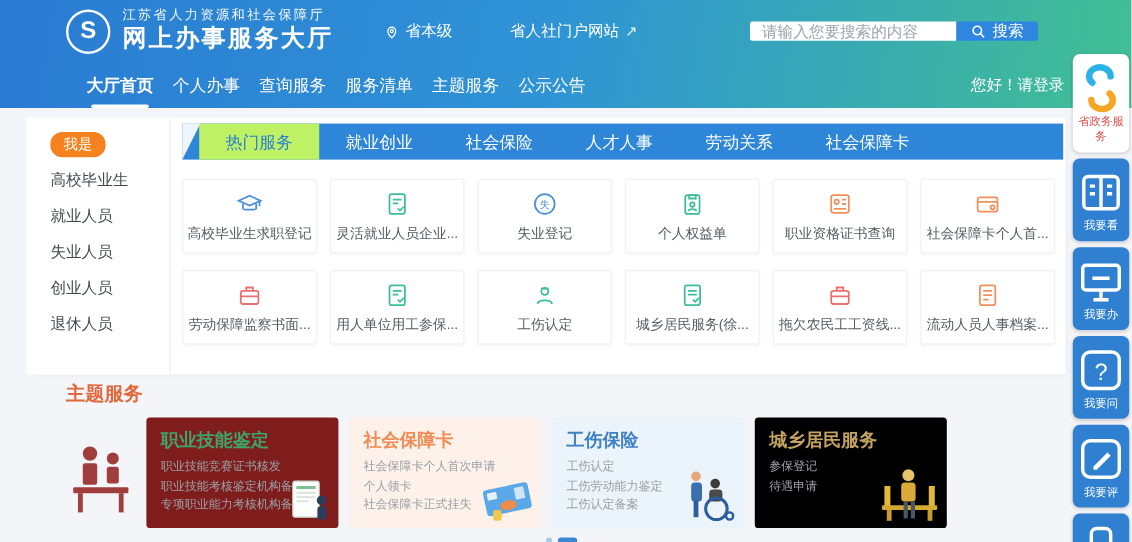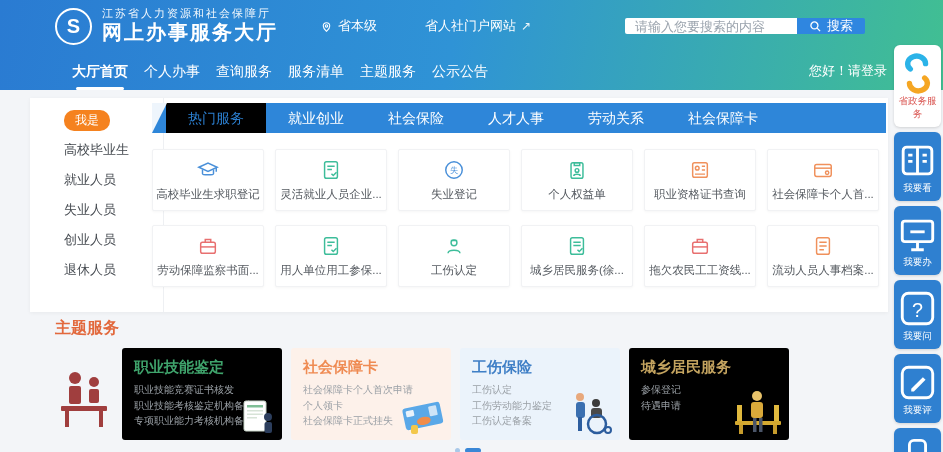--- a/index.html
+++ b/index.html
@@ -49,36 +49,36 @@
   .login { margin-left:auto; margin-right:56px; line-height:38px; font-size:13px; cursor:pointer; white-space:nowrap; }
 
   
   .page { position:absolute; top:90px; left:0; width:943px; height:362px; background:#f3f5f8; }
   .panel {
     position:absolute; left:30px; top:8px; width:858px; height:214px;
     background:#fff; box-shadow:0 1px 4px rgba(0,0,0,.05);
   }
 
   
-  .sidebar { position:absolute; left:44px; top:8px; width:120px; height:214px; border-right:1px solid #eef0f3; padding:12px 12px 0 20px; background:#fff; }
+  .sidebar { position:absolute; left:22px; top:8px; width:120px; height:214px; border-right:1px solid #eef0f3; padding:12px 12px 0 20px; background:#fff; }
   .iam-badge {
     display:inline-block; background:#f5821f; color:#fff; font-size:12px;
     border-radius:10px; padding:2px 11px; margin-bottom:4px;
   }
   .side-item { font-size:13px; color:#454a50; padding:6px 0; cursor:pointer; }
 
   
   .content { position:absolute; left:152px; top:13px; width:734px; }
   .tabbar { height:30px; background:#2e86d9; display:flex; position:relative; }
   .tab-notch {
     position:absolute; left:0; top:0; width:0; height:0;
     border-top:30px solid rgba(255,255,255,.92); border-right:15px solid transparent;
   }
   .tab { padding:0 22px; line-height:30px; font-size:14px; color:#fff; cursor:pointer; white-space:nowrap; }
-  .tab.active { background:#000000; color:#2b7fd0; margin-left:14px;text-align:center; }
+  .tab.active { background:#bef264; color:#2b7fd0; margin-left:14px;text-align:center; }
   .grid { margin-top:16px; display:grid; grid-template-columns:repeat(6,112px); gap:14px 11px; }
   .svc-card {
     width:112px; height:62px; background:#fff; border:1px solid #f1f2f4;
     box-shadow:0 1px 3px rgba(0,0,0,.04); border-radius:2px; cursor:pointer;
     display:flex; flex-direction:column; align-items:center; justify-content:center; gap:6px;
   }
   .svc-icon { width:22px; height:22px; }
   .svc-label { font-size:11.5px; color:#555a60; white-space:nowrap; max-width:104px; overflow:hidden; }
   .ic-blue { color:#4a90d9; } .ic-green { color:#3dbd9a; }
   .ic-orange { color:#f0915c; } .ic-red { color:#e87070; }
@@ -87,21 +87,21 @@
   .theme { position:absolute; left:55px; top:228px; width:830px; }
   .theme-title { font-size:16px; font-weight:bold; color:#e2683c; }
   .theme-row { margin-top:9px; display:flex; gap:9px; align-items:flex-end; }
   .side-illus { width:58px; height:88px; flex:0 0 auto; }
   .theme-card {
     width:160px; height:92px; border-radius:3px; padding:10px 12px; position:relative;
     overflow:hidden; cursor:pointer; flex:0 0 auto;
   }
   .theme-card h3 { font-size:15px; font-weight:bold; margin-bottom:5px; }
   .theme-line { font-size:10px; color:#9aa0a6; line-height:1.55; white-space:nowrap; cursor:pointer; }
-  .tc-skill { background:#000000; } .tc-skill h3 { color:#3fa46c; }
+  .tc-skill { background:#7f1d1d; } .tc-skill h3 { color:#3fa46c; }
   .tc-card  { background:#fdf1ea; } .tc-card h3 { color:#ef8b53; }
   .tc-injury{ background:#ebf3fb; } .tc-injury h3 { color:#3f7fc6; }
   .tc-rural { background:#000000; } .tc-rural h3 { color:#c3a35f; }
   .mini-illus { position:absolute; right:6px; bottom:5px; }
   .dots { display:flex; align-items:center; gap:5px; margin:8px 0 0 400px; }
   .dot { width:5px; height:5px; border-radius:50%; background:#a9c8e8; cursor:pointer; }
   .dot.active { width:16px; height:5px; border-radius:3px; background:#3a87d6; }
 
   
   .qa-stack {

